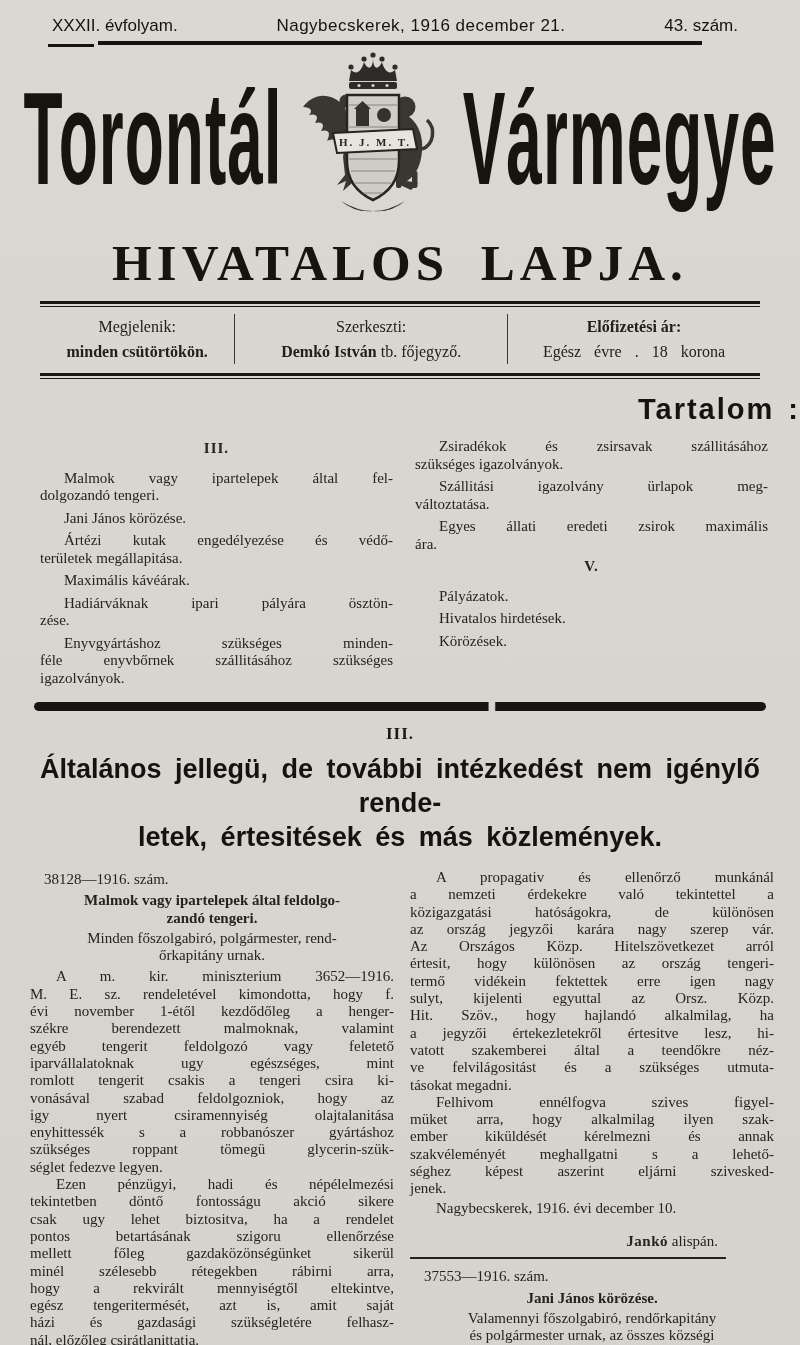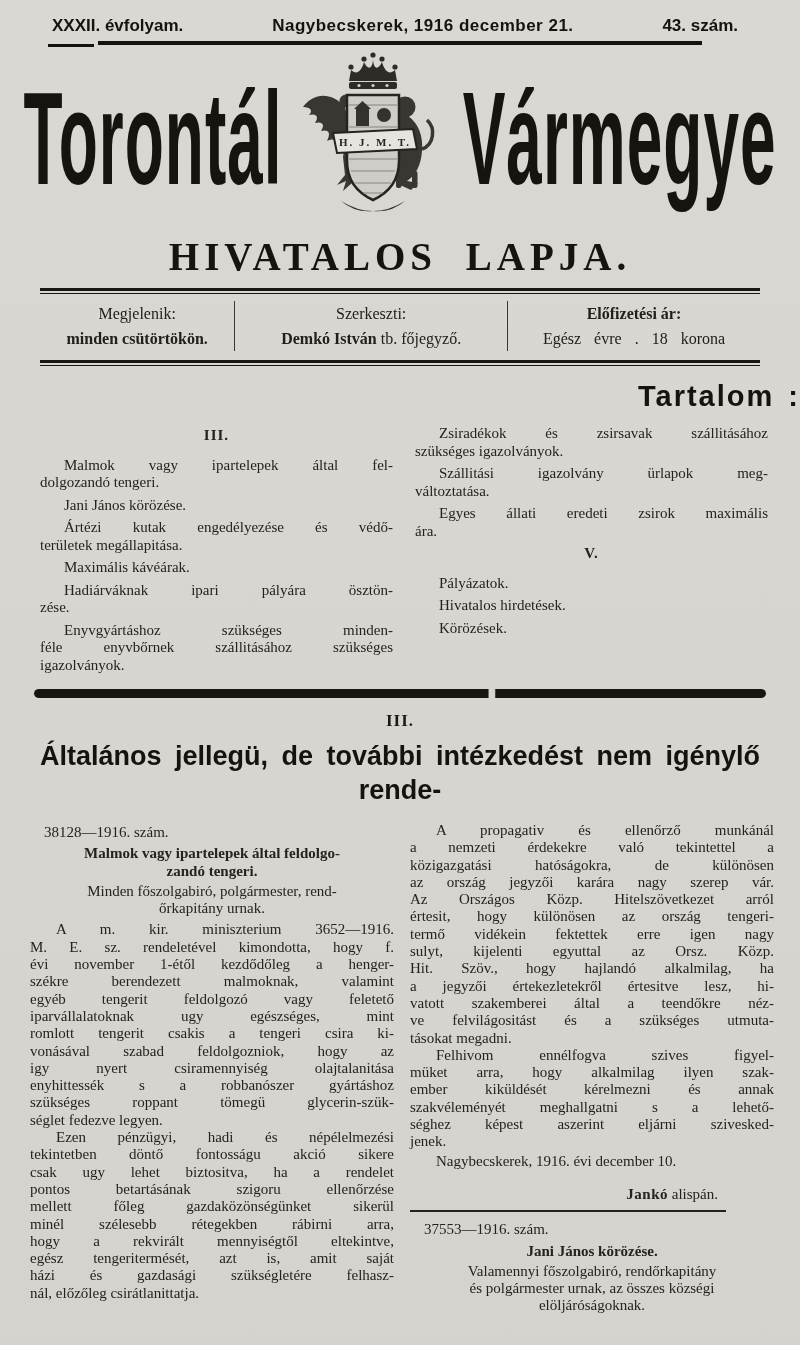--- a/index.html
+++ b/index.html
@@ -5,35 +5,35 @@
   html,body { margin:0; padding:0; background:#9e9c98; }
   .page {
     position:relative; width:800px; height:1345px; margin:0 auto;
     background:linear-gradient(180deg,#dad8d3 0%,#d7d5d0 55%,#d5d3ce 100%);
     color:#26231e; font-family:"Liberation Serif", serif; overflow:hidden;
   }
 
   
   .topbar { display:flex; justify-content:space-between; align-items:flex-end;
     padding:16px 62px 0 52px; font-family:"Liberation Sans",sans-serif;
-    font-weight:bold; font-size:17px; color:#15130f; }
+    font-weight:normal; font-size:17px; color:#15130f; }
   .topbar .mid { letter-spacing:.5px; }
 
   .toprule { position:relative; height:9px; margin:5px 48px 0 48px; }
   .toprule .tr-main { position:absolute; left:50px; right:50px; top:0; height:4px; background:#151310; }
   .toprule .tr-dash { position:absolute; left:0; width:46px; top:3px; height:3px; background:#151310; }
 
   
   .masthead { display:flex; justify-content:center; align-items:center; height:174px; margin-top:2px; }
   .mast-word { font-family:"Liberation Sans",sans-serif; font-weight:bold; font-size:64px;
     color:#16140f; transform:scaleY(2.05); letter-spacing:1px; white-space:nowrap; }
   .crest { width:180px; height:180px; flex:0 0 auto; }
 
   .subtitle { text-align:center; font-family:"Liberation Serif",serif; font-weight:bold;
-    font-size:39px; letter-spacing:5px; word-spacing:14px; color:#16140f; margin-top:8px; }
+    font-size:51px; letter-spacing:5px; word-spacing:14px; color:#16140f; margin-top:8px; }
 
   .dbl { height:2px; border-top:3px solid #191713; border-bottom:1px solid #191713; margin:9px 40px 0 40px; }
 
   
   .infobar { display:grid; grid-template-columns:27% 38% 35%; margin:0 40px; padding:7px 0 9px 0;
     text-align:center; font-size:16px; line-height:25px; color:#22201b; }
   .infobar .col.mid { border-left:1.5px solid #3a3833; border-right:1.5px solid #3a3833; }
   .b { font-weight:bold; }
   .price-val { word-spacing:9px; }
 
@@ -212,20 +212,21 @@
           <div class="ln">Körözések.</div>
         </div>
       </div>
   </div>
 
   <div class="section-bar"></div>
 
   <div class="sec-num">III.</div>
   <div class="headline">
     <div>Általános jellegü, de további intézkedést nem igénylő rende-</div>
+    <div>letek, értesitések és más közlemények.</div>
   </div>
 
   <div class="bodygrid">
     <div>
         <div class="blk num">
           <div class="ln">38128—1916. szám.</div>
         </div>
         <div class="blk bold-center">
           <div class="ln">Malmok vagy ipartelepek által feldolgo-</div>
           <div class="ln">zandó tengeri.</div>

